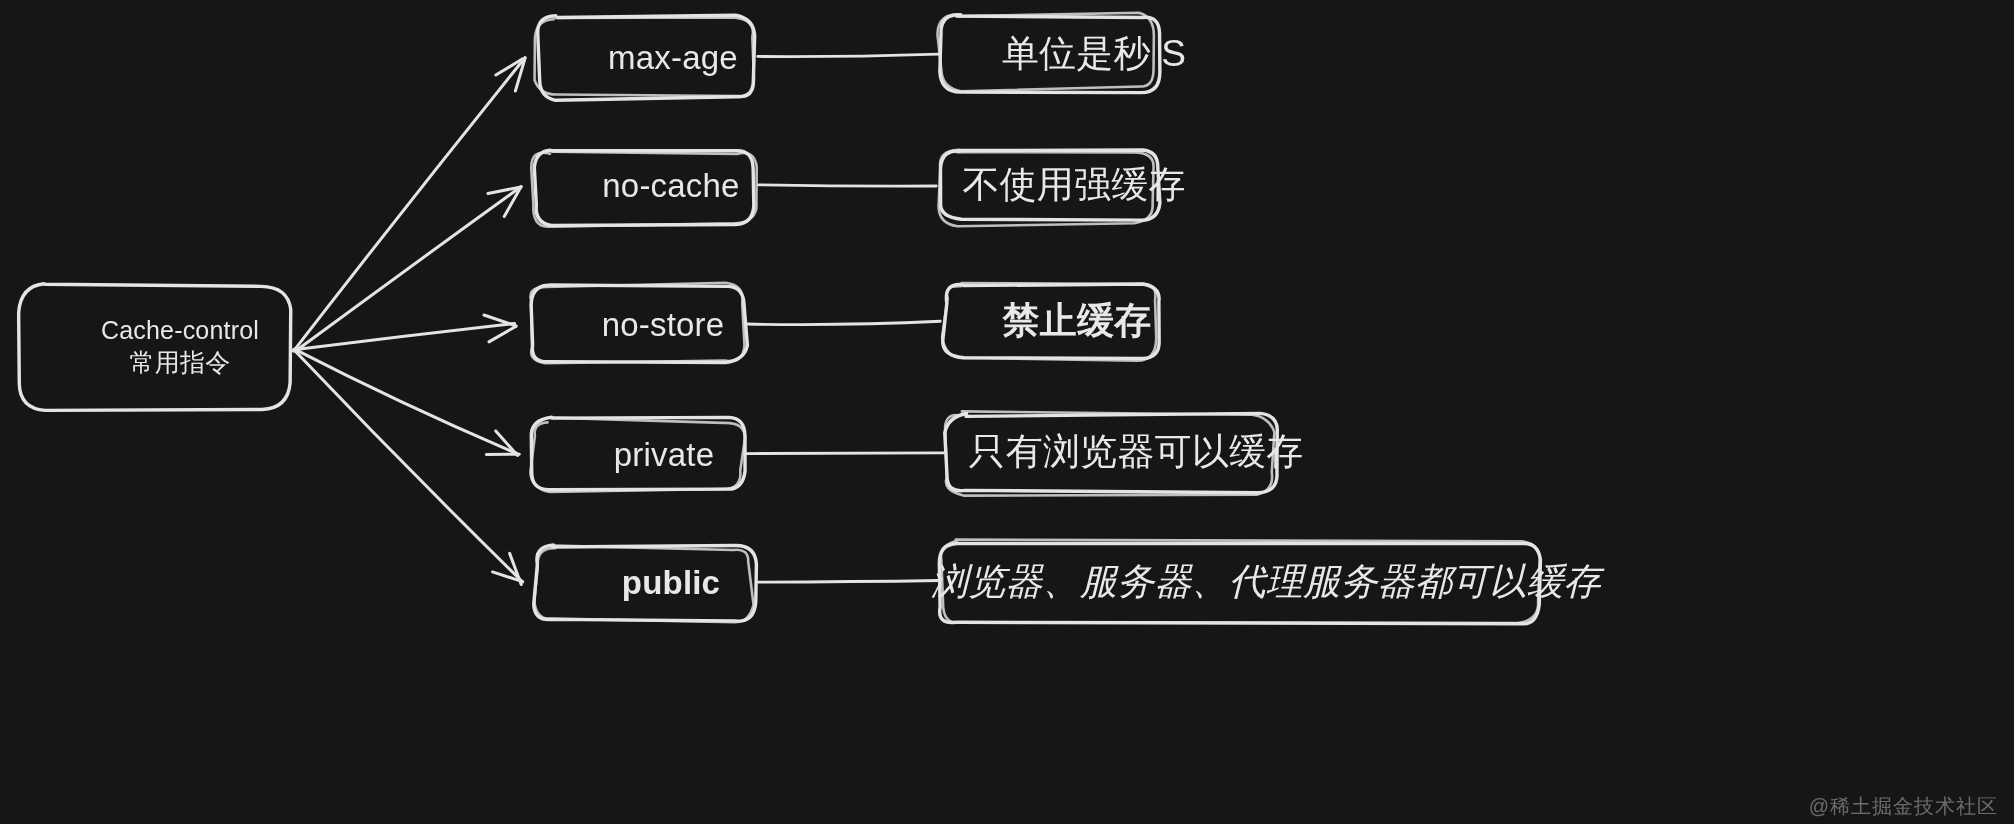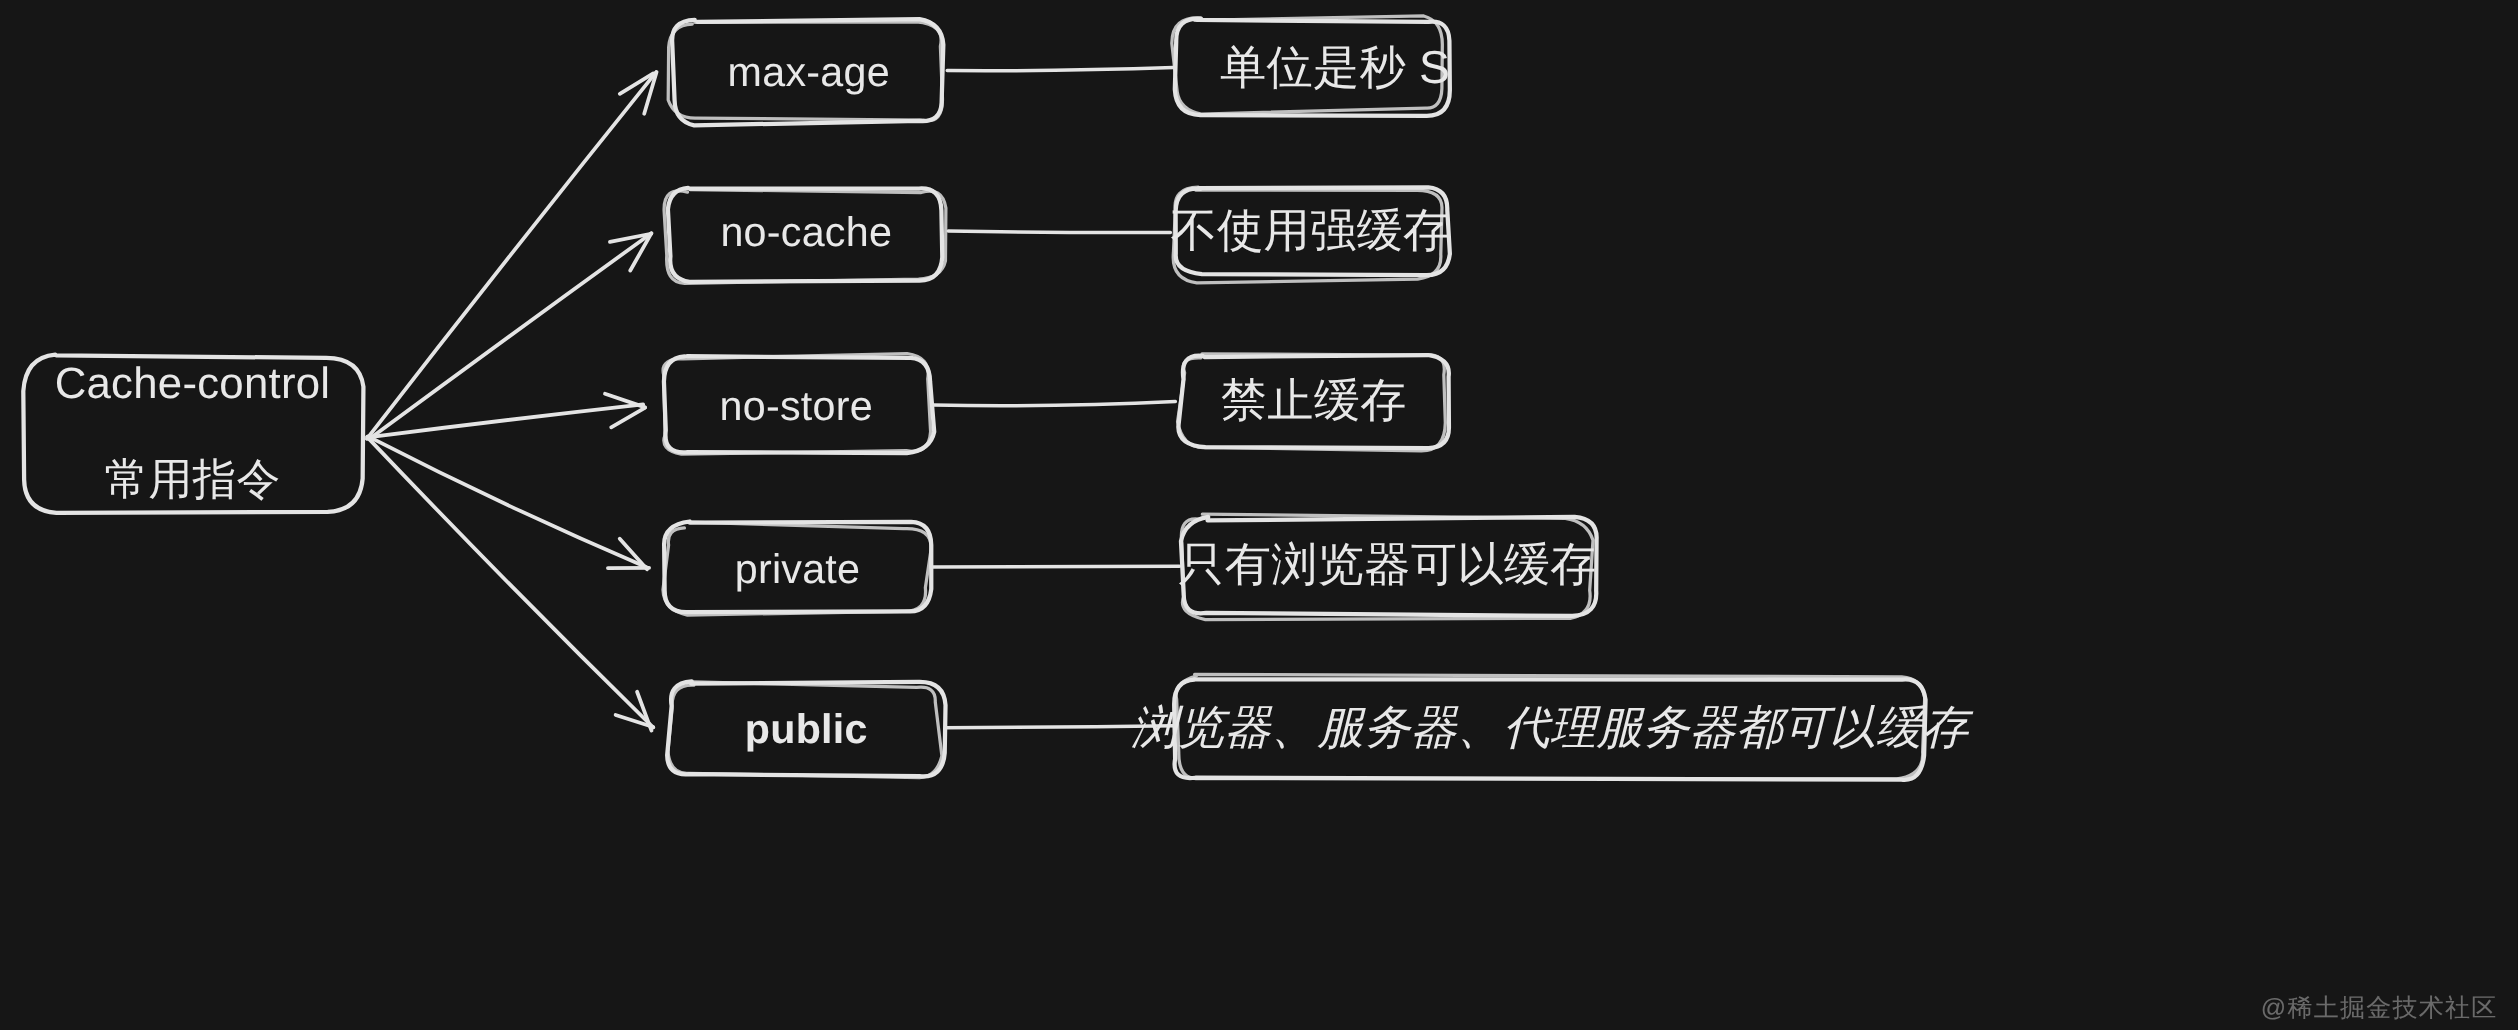--- a/index.html
+++ b/index.html
@@ -27,25 +27,25 @@
     position: absolute;
     display: flex;
     align-items: center;
     justify-content: center;
     color: #e8e8e8;
     text-align: center;
     line-height: 1.28;
     white-space: pre;
     pointer-events: none;
     letter-spacing: 0.2px;
+    padding-left: 26px;
   }
   .root-label {
-    font-size: 35px;
+    font-size: 25px;
     flex-direction: column;
-    justify-content: space-between;
   }
   .branch-label {
     font-size: 33px;
   }
   .detail-label {
     font-size: 37px;
   }
   .watermark {
     position: absolute;
     right: 16px;
@@ -103,20 +103,20 @@
       <path d="M 955.1386604352854 543.5079464614857 L 1521.5853702378458 543.6262507288251 Q 1537.995963366609 541.7539051931817 1540.4432465382852 559.7752393523697 L 1539.2845688982866 604.3726634833962 Q 1536.880258775223 625.6650710048154 1521.1098491142504 623.724140496552 L 956.2956130736508 622.1944641364738 Q 936.9523539810441 624.6533431287855 940.1070315410383 607.1188924098387 L 939.3240766937845 563.5056245532353 Q 939.2510707662441 544.5140854323748 955.5959206125699 543.7045409091282" fill="none" stroke="#e4e4e4" stroke-width="3.4" stroke-linecap="round" stroke-linejoin="round" opacity="1"></path>
       <path d="M 955.6653213823214 539.5401610964909 L 1521.4200808377936 541.416419353988 Q 1537.796141201537 542.6933794271201 1539.7618713568895 558.2802175522781 L 1538.0921501454898 601.6675136838574 Q 1539.3348550757394 620.4915374019649 1517.414237948414 623.0676761141513 L 956.7032430634833 622.8131987463217 Q 942.7625566126778 622.4986716963816 943.0247551019304 602.238994677132 L 941.3342885818332 559.5679285187274 Q 938.3876821552403 545.705703944806 957.028775616549 540.7993886893615" fill="none" stroke="#e4e4e4" stroke-width="2.6" stroke-linecap="round" stroke-linejoin="round" opacity="0.82"></path>
     </svg>
   <div id="labels">
       <div class="node-label root-label" style="left: 18px; top: 285px; width: 272px; height: 122px;"><span>Cache-control</span><span>常用指令</span></div>
       <div class="node-label branch-label" style="left: 538px; top: 18px; width: 218px; height: 80px;"><span>max-age</span></div>
       <div class="node-label detail-label" style="left: 940px; top: 16px; width: 256px; height: 76px;"><span>单位是秒 S</span></div>
       <div class="node-label branch-label" style="left: 534px; top: 150px; width: 222px; height: 72px;"><span>no-cache</span></div>
       <div class="node-label detail-label" style="left: 940px; top: 150px; width: 216px; height: 70px;"><span>不使用强缓存</span></div>
       <div class="node-label branch-label" style="left: 530px; top: 286px; width: 214px; height: 78px;"><span>no-store</span></div>
-      <div class="node-label detail-label" style="left: 944px; top: 284px; width: 214px; height: 74px;"><span>禁止缓存</span></div>
+      <div class="node-label detail-label" style="left: 944px; top: 284px; width: 214px; height: 74px; font-weight: bold;"><span>禁止缓存</span></div>
       <div class="node-label branch-label" style="left: 532px; top: 420px; width: 212px; height: 70px;"><span>private</span></div>
       <div class="node-label detail-label" style="left: 946px; top: 414px; width: 328px; height: 76px;"><span>只有浏览器可以缓存</span></div>
       <div class="node-label branch-label" style="left: 536px; top: 546px; width: 218px; height: 74px; font-weight: bold;"><span>public</span></div>
       <div class="node-label detail-label" style="left: 940px; top: 542px; width: 600px; height: 80px; font-style: italic;"><span>浏览器、服务器、代理服务器都可以缓存</span></div>
     </div>
   <div class="watermark">@稀土掘金技术社区</div>
 </div>
 
 </body></html>

